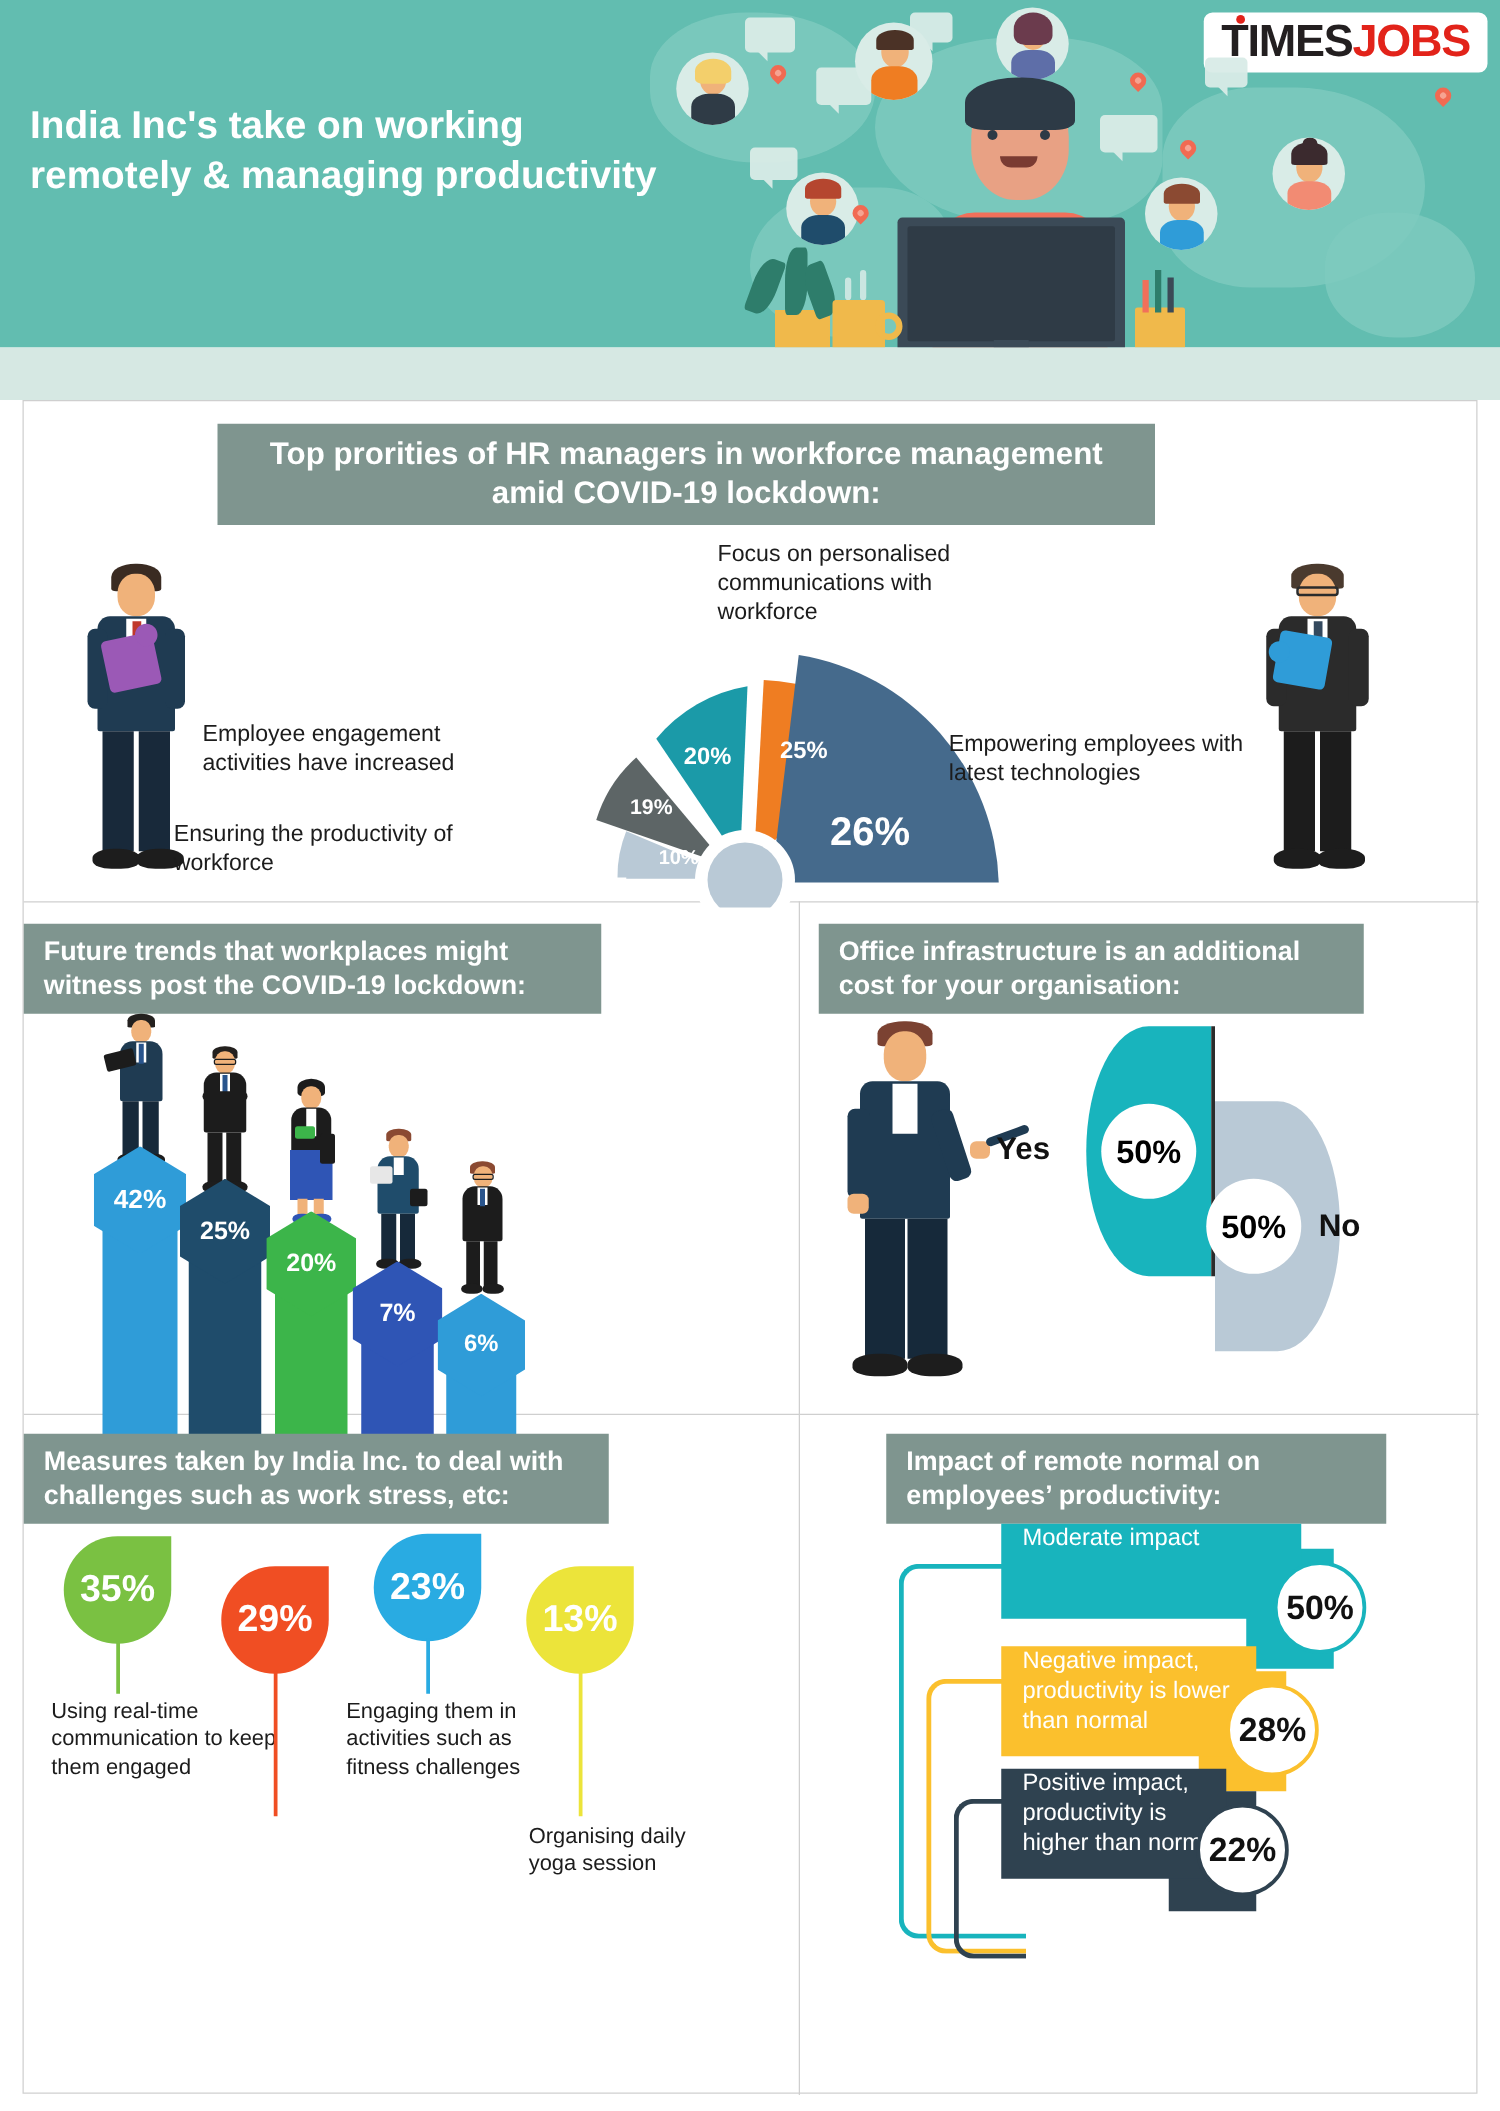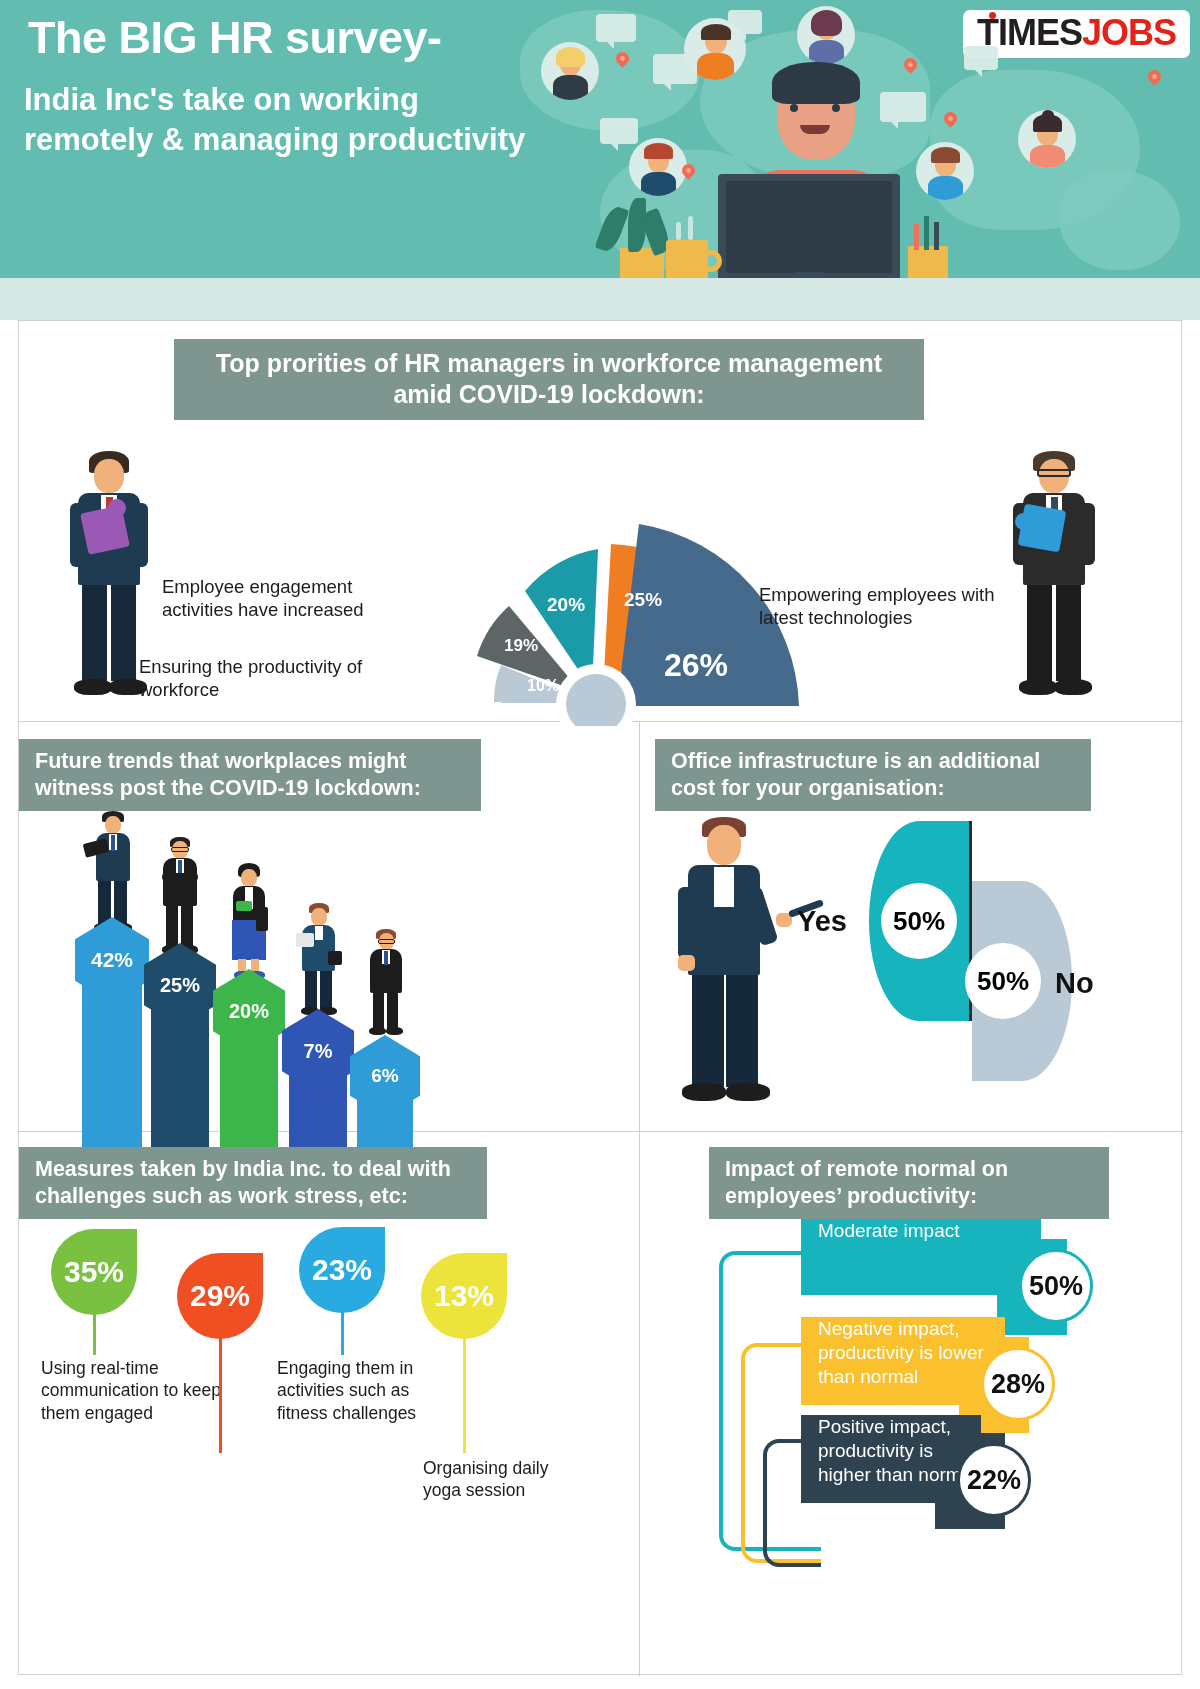--- a/index.html
+++ b/index.html
@@ -114,21 +114,21 @@
   .half-left{
     position:absolute; background:#18b4bd;
     border-radius:100% 0 0 100% / 100% 0 0 100%;
   }
   .half-right{
     position:absolute; background:#b9c9d6;
     border-radius:0 100% 100% 0 / 0 100% 100% 0;
   }
   .half-divider{position:absolute;background:#2b2b2b;width:3px;}
   .hole{position:absolute;background:#ffffff;border-radius:50%;display:flex;align-items:center;justify-content:center;font-weight:bold;}
-  .yn-label{position:absolute;font-size:29px;font-weight:bold;color:#111;}
+  .yn-label{position:absolute;font-size:25px;font-weight:bold;color:#111;}
 
   
   .drop{
     position:absolute; border-radius:50% 0 50% 50%;
     display:flex; align-items:center; justify-content:center;
     color:#ffffff; font-weight:bold;
   }
   .drop-stem{position:absolute;width:3px;}
   .drop-cap{position:absolute;font-size:17.5px;color:#1c1c1c;line-height:1.28;}
 
@@ -145,21 +145,20 @@
 <div class="page">
 
   <div class="header">
 
     <div class="map-blob" style="left:520px;top:10px;width:180px;height:120px;"></div>
     <div class="map-blob" style="left:700px;top:30px;width:230px;height:150px;border-radius:55% 45% 40% 60%;"></div>
     <div class="map-blob" style="left:930px;top:70px;width:210px;height:160px;border-radius:42% 58% 60% 40%;"></div>
     <div class="map-blob" style="left:600px;top:150px;width:160px;height:120px;border-radius:60% 40% 45% 55%;"></div>
     <div class="map-blob" style="left:1060px;top:170px;width:120px;height:100px;"></div>
 
-    <h1 class="hdr-title">The BIG HR survey-</h1>
     <div class="hdr-sub">India Inc's take on working remotely &amp; managing productivity</div>
 
     <div class="logo">
       <span class="logo-times">TIMES</span>
       <span class="logo-dot"></span>
       <span class="logo-jobs">JOBS</span>
     </div>
 
     <div class="speech" style="left:596px;top:14px;width:40px;height:28px;"></div>
     <div class="speech" style="left:653px;top:54px;width:44px;height:30px;"></div>
@@ -297,20 +296,21 @@
       <circle cx="247" cy="298" r="40" fill="#ffffff"></circle>
       <circle cx="247" cy="298" r="30" fill="#b9c9d6"></circle>
 
       <text x="178" y="285" fill="#ffffff" font-size="16" font-weight="bold" font-family="Liberation Sans, sans-serif">10%</text>
       <text x="155" y="245" fill="#ffffff" font-size="17" font-weight="bold" font-family="Liberation Sans, sans-serif">19%</text>
       <text x="198" y="205" fill="#ffffff" font-size="19" font-weight="bold" font-family="Liberation Sans, sans-serif">20%</text>
       <text x="275" y="200" fill="#ffffff" font-size="19" font-weight="bold" font-family="Liberation Sans, sans-serif">25%</text>
       <text x="315" y="270" fill="#ffffff" font-size="32" font-weight="bold" font-family="Liberation Sans, sans-serif">26%</text>
     </svg>
 
+    <div class="pie-label" style="left:555px;top:110px;width:250px;">Focus on personalised communications with workforce</div>
     <div class="pie-label" style="left:143px;top:254px;width:250px;">Employee engagement activities have increased</div>
     <div class="pie-label" style="left:740px;top:262px;width:245px;">Empowering employees with latest technologies</div>
     <div class="pie-label" style="left:120px;top:334px;width:250px;">Ensuring the productivity of workforce</div>
 
     <div class="band" style="left:0px;top:418px;width:462px;font-size:21.5px;">Future trends that workplaces might witness post the COVID-19 lockdown:</div>
 
     <div class="fig" style="left:63px;top:490px;width:60px;height:124px;">
       <div class="f-hair" style="left:20px;top:0;width:22px;height:11px;background:#23201e;"></div>
       <div class="f-head" style="left:23px;top:5px;width:16px;height:18px;background:#f0b27a;"></div>
       <div class="f-suit" style="left:14px;top:22px;width:34px;height:48px;background:#1f3b52;"></div>

